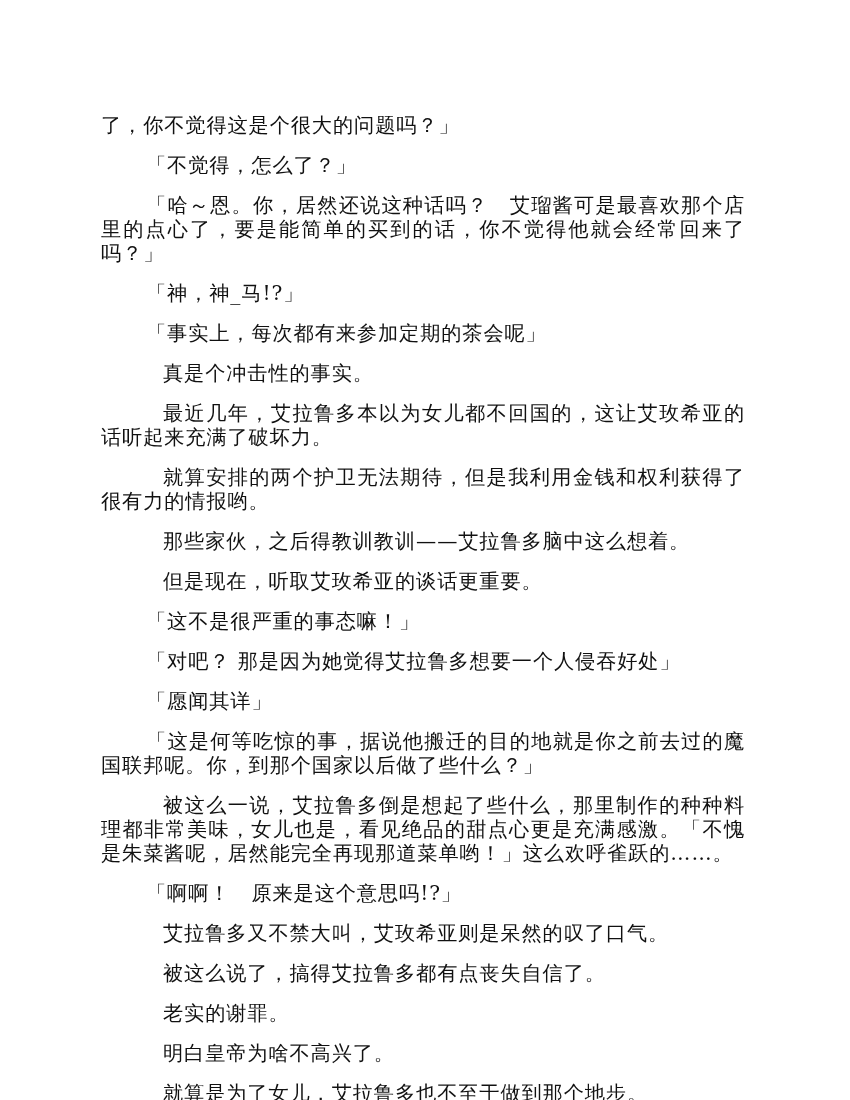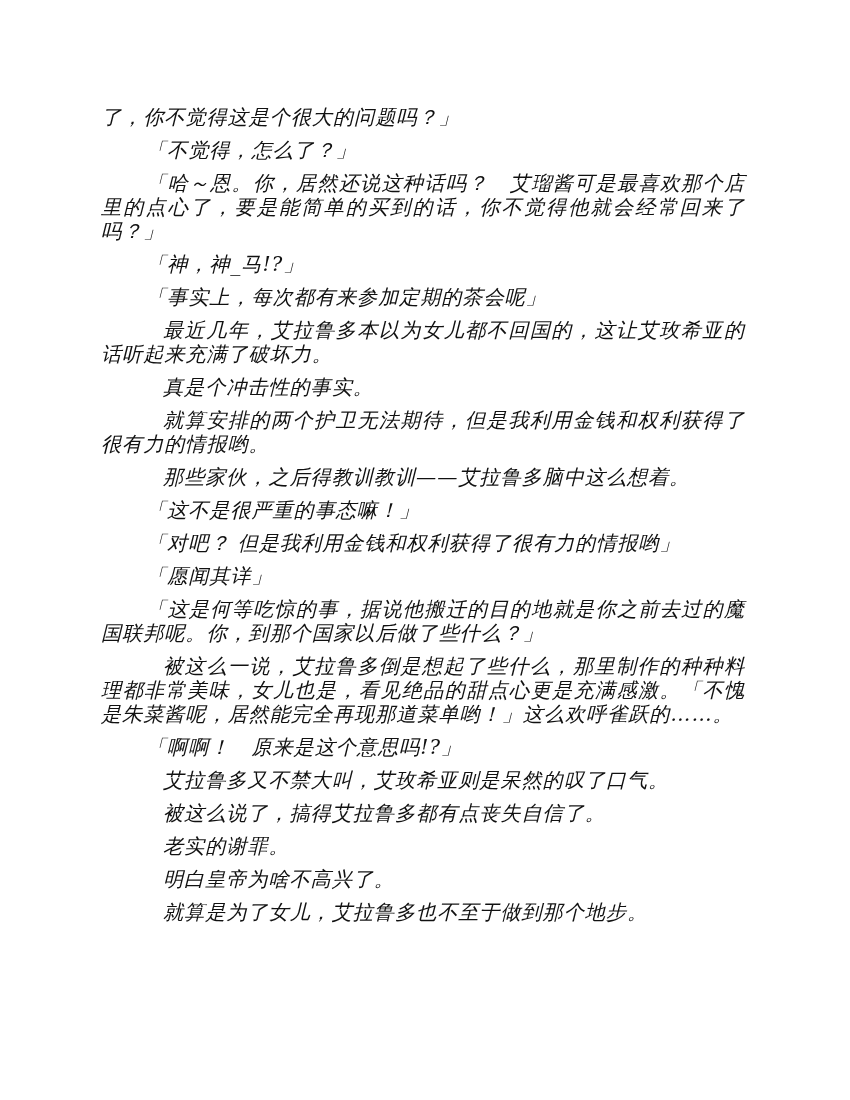--- a/index.html
+++ b/index.html
@@ -8,40 +8,41 @@
     position: absolute;
     left: 101px;
     top: 97px;
     width: 644px;
     font-family: "DejaVu Serif", "Liberation Serif", serif;
     font-size: 20.2px;
     line-height: 24px;
     color: #111111;
     letter-spacing: 0.9px;
   }
-  .p { margin: 8px 0 9px 0; text-align: justify; text-align-last: left; font-style: italic; }
+  .p { margin: 16px 0 9px 0; text-align: justify; text-align-last: left; }
   .ind-quote { text-indent: 45px; }
   .ind-narr  { text-indent: 62px; }
   .ind-none  { text-indent: 0; }
 </style>
 </head>
 <body>
 
 <div class="page">
   <p class="p ind-none">了，你不觉得这是个很大的问题吗？」</p>
   <p class="p ind-quote">「不觉得，怎么了？」</p>
   <p class="p ind-quote">「哈～恩。你，居然还说这种话吗？　艾瑠酱可是最喜欢那个店里的点心了，要是能简单的买到的话，你不觉得他就会经常回来了吗？」</p>
   <p class="p ind-quote">「神，神_马!?」</p>
   <p class="p ind-quote">「事实上，每次都有来参加定期的茶会呢」</p>
+  <p class="p ind-narr">真是个冲击性的事实。</p>
   <p class="p ind-narr">最近几年，艾拉鲁多本以为女儿都不回国的，这让艾玫希亚的话听起来充满了破坏力。</p>
-  <p class="p ind-narr">真是个冲击性的事实。</p>
   <p class="p ind-narr">就算安排的两个护卫无法期待，但是我利用金钱和权利获得了很有力的情报哟。</p>
   <p class="p ind-narr">那些家伙，之后得教训教训——艾拉鲁多脑中这么想着。</p>
+  <p class="p ind-narr">但是现在，听取艾玫希亚的谈话更重要。</p>
   <p class="p ind-quote">「这不是很严重的事态嘛！」</p>
-  <p class="p ind-quote">「对吧？ 但是我利用金钱和权利获得了很有力的情报哟」</p>
+  <p class="p ind-quote">「对吧？ 那是因为她觉得艾拉鲁多想要一个人侵吞好处」</p>
   <p class="p ind-quote">「愿闻其详」</p>
   <p class="p ind-quote">「这是何等吃惊的事，据说他搬迁的目的地就是你之前去过的魔国联邦呢。你，到那个国家以后做了些什么？」</p>
   <p class="p ind-narr">被这么一说，艾拉鲁多倒是想起了些什么，那里制作的种种料理都非常美味，女儿也是，看见绝品的甜点心更是充满感激。「不愧是朱菜酱呢，居然能完全再现那道菜单哟！」这么欢呼雀跃的……。</p>
   <p class="p ind-quote">「啊啊！　原来是这个意思吗!?」</p>
   <p class="p ind-narr">艾拉鲁多又不禁大叫，艾玫希亚则是呆然的叹了口气。</p>
   <p class="p ind-narr">被这么说了，搞得艾拉鲁多都有点丧失自信了。</p>
   <p class="p ind-narr">老实的谢罪。</p>
   <p class="p ind-narr">明白皇帝为啥不高兴了。</p>
   <p class="p ind-narr">就算是为了女儿，艾拉鲁多也不至于做到那个地步。</p>
 </div>

